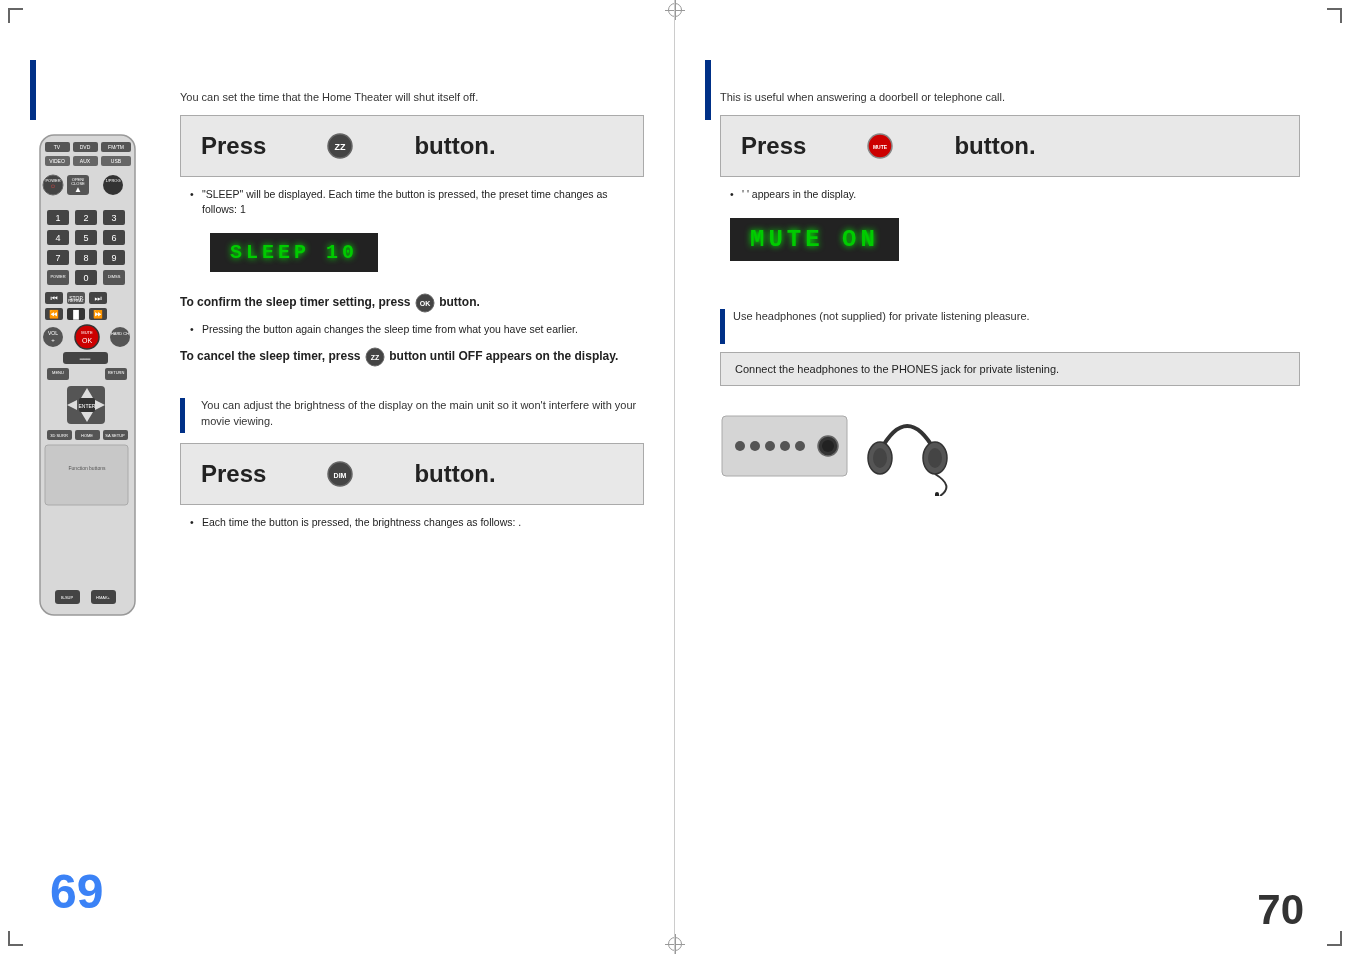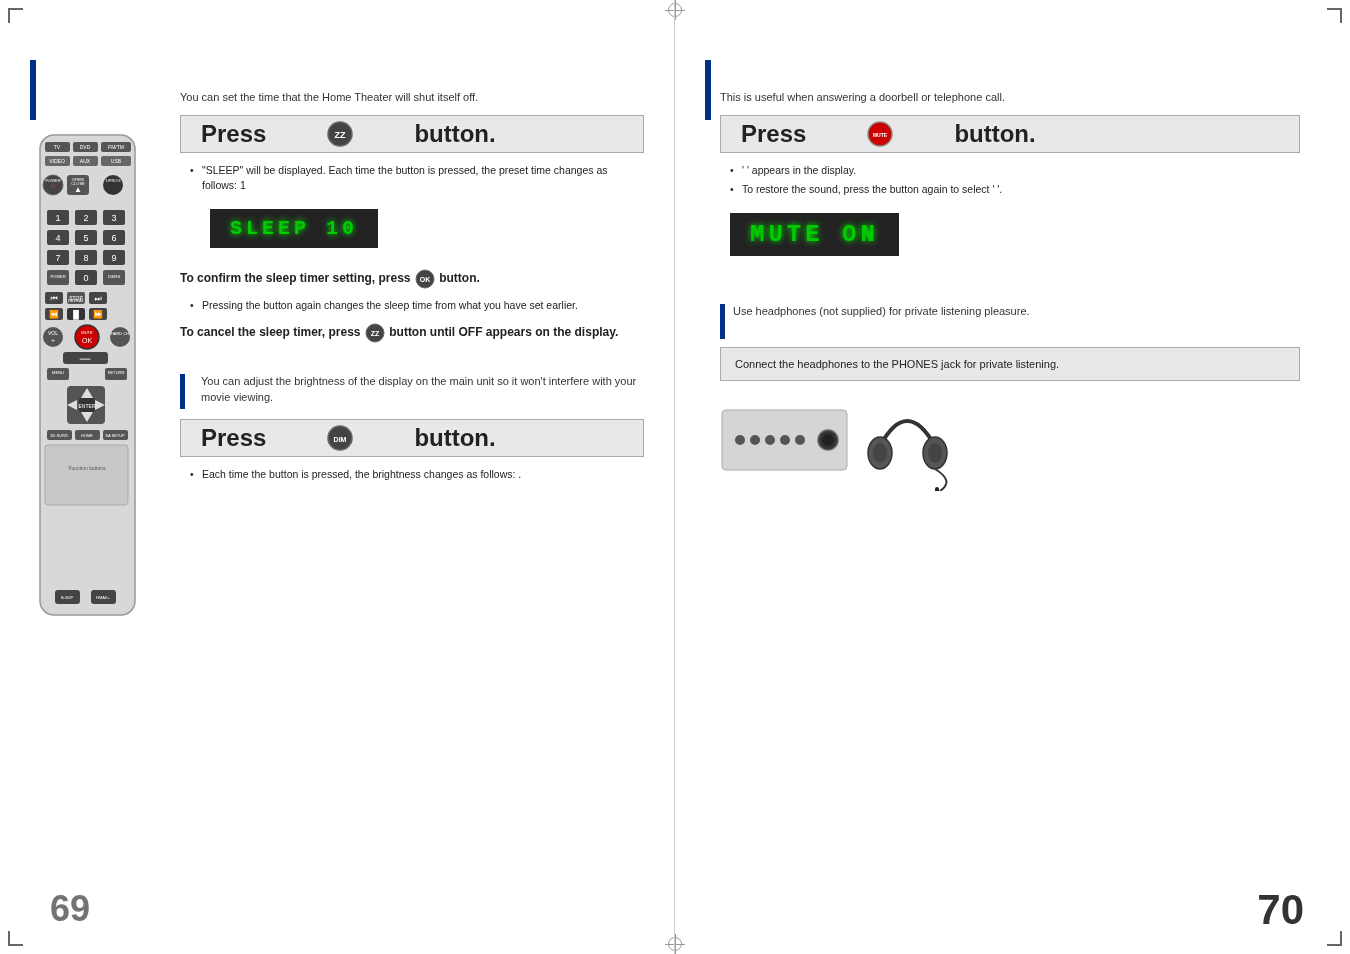--- a/index.html
+++ b/index.html
@@ -35,40 +35,40 @@
     .right-page {
       width: 675px;
       height: 100%;
       padding: 30px 50px 30px 30px;
       position: relative;
     }
 
     
     .page-number-left {
       position: absolute;
-      bottom: 24px;
+      bottom: 35px;
       left: 50px;
-      font-size: 36px;
-      font-weight: bold;
-      color: #737373;
+      font-size: 48px;
+      font-weight: bold;
+      color: #3b82f6;
     }
     .page-number-right {
       position: absolute;
       bottom: 20px;
       right: 46px;
       font-size: 42px;
       font-weight: bold;
       color: #333;
     }
 
     
     .press-box {
       background: #e8e8e8;
       border: 1px solid #aaa;
-      padding: 4px 20px;
+      padding: 16px 20px;
       display: flex;
       align-items: center;
       gap: 60px;
       margin: 10px 0;
       font-size: 22px;
       font-weight: bold;
     }
 
     .press-word {
       font-size: 24px;
@@ -416,21 +416,20 @@
           <span class="press-word">Press</span>
           <svg width="28" height="28" viewBox="0 0 28 28">
             <circle cx="14" cy="14" r="12" fill="#cc0000" stroke="#888" stroke-width="1.5"></circle>
             <text x="14" y="17" font-size="5" fill="white" text-anchor="middle">MUTE</text>
           </svg>
           <span class="button-word">button.</span>
         </div>
 
         <ul class="bullet-list">
           <li>' ' appears in the display.</li>
-          <li>To restore the sound, press the button again to select ' '.</li>
         </ul>
 
         
         <div class="display-mute">MUTE  ON</div>
       </div>
 
       <div class="section-block" style="margin-top: 40px;">
 
         <div style="display:flex; align-items:flex-start; gap:8px; margin-bottom:8px;">
           <div class="blue-bar"></div>

